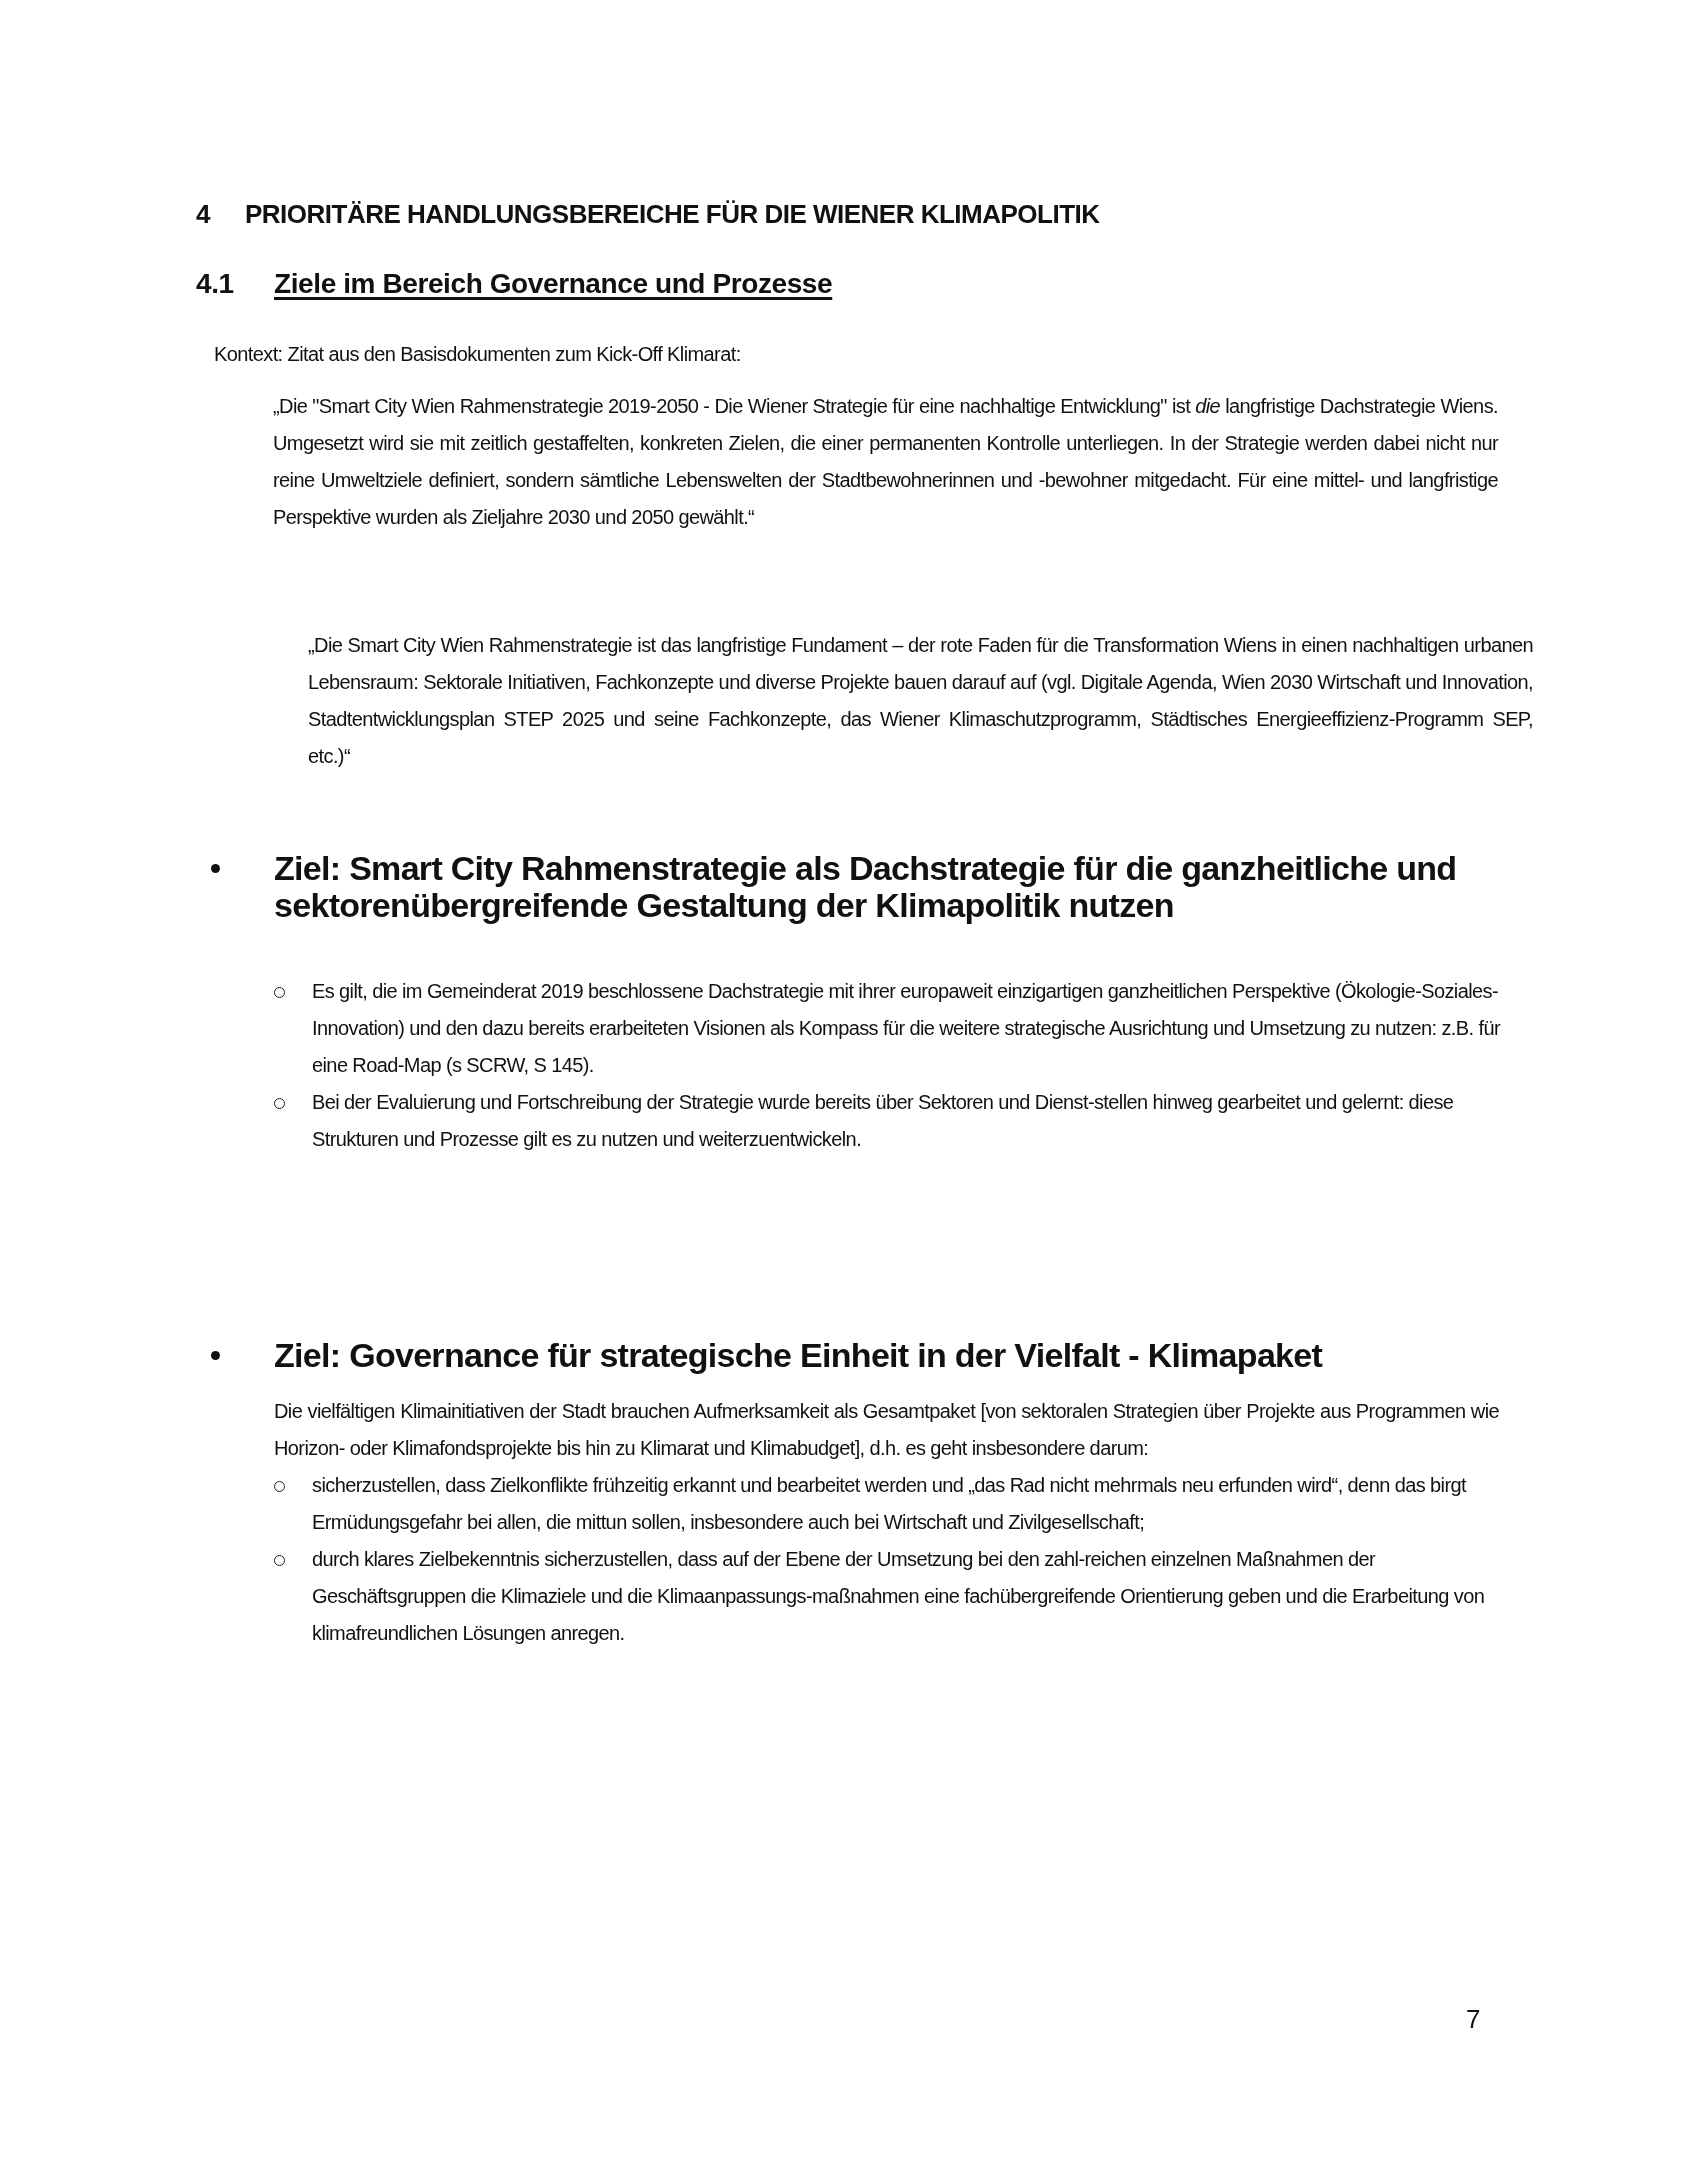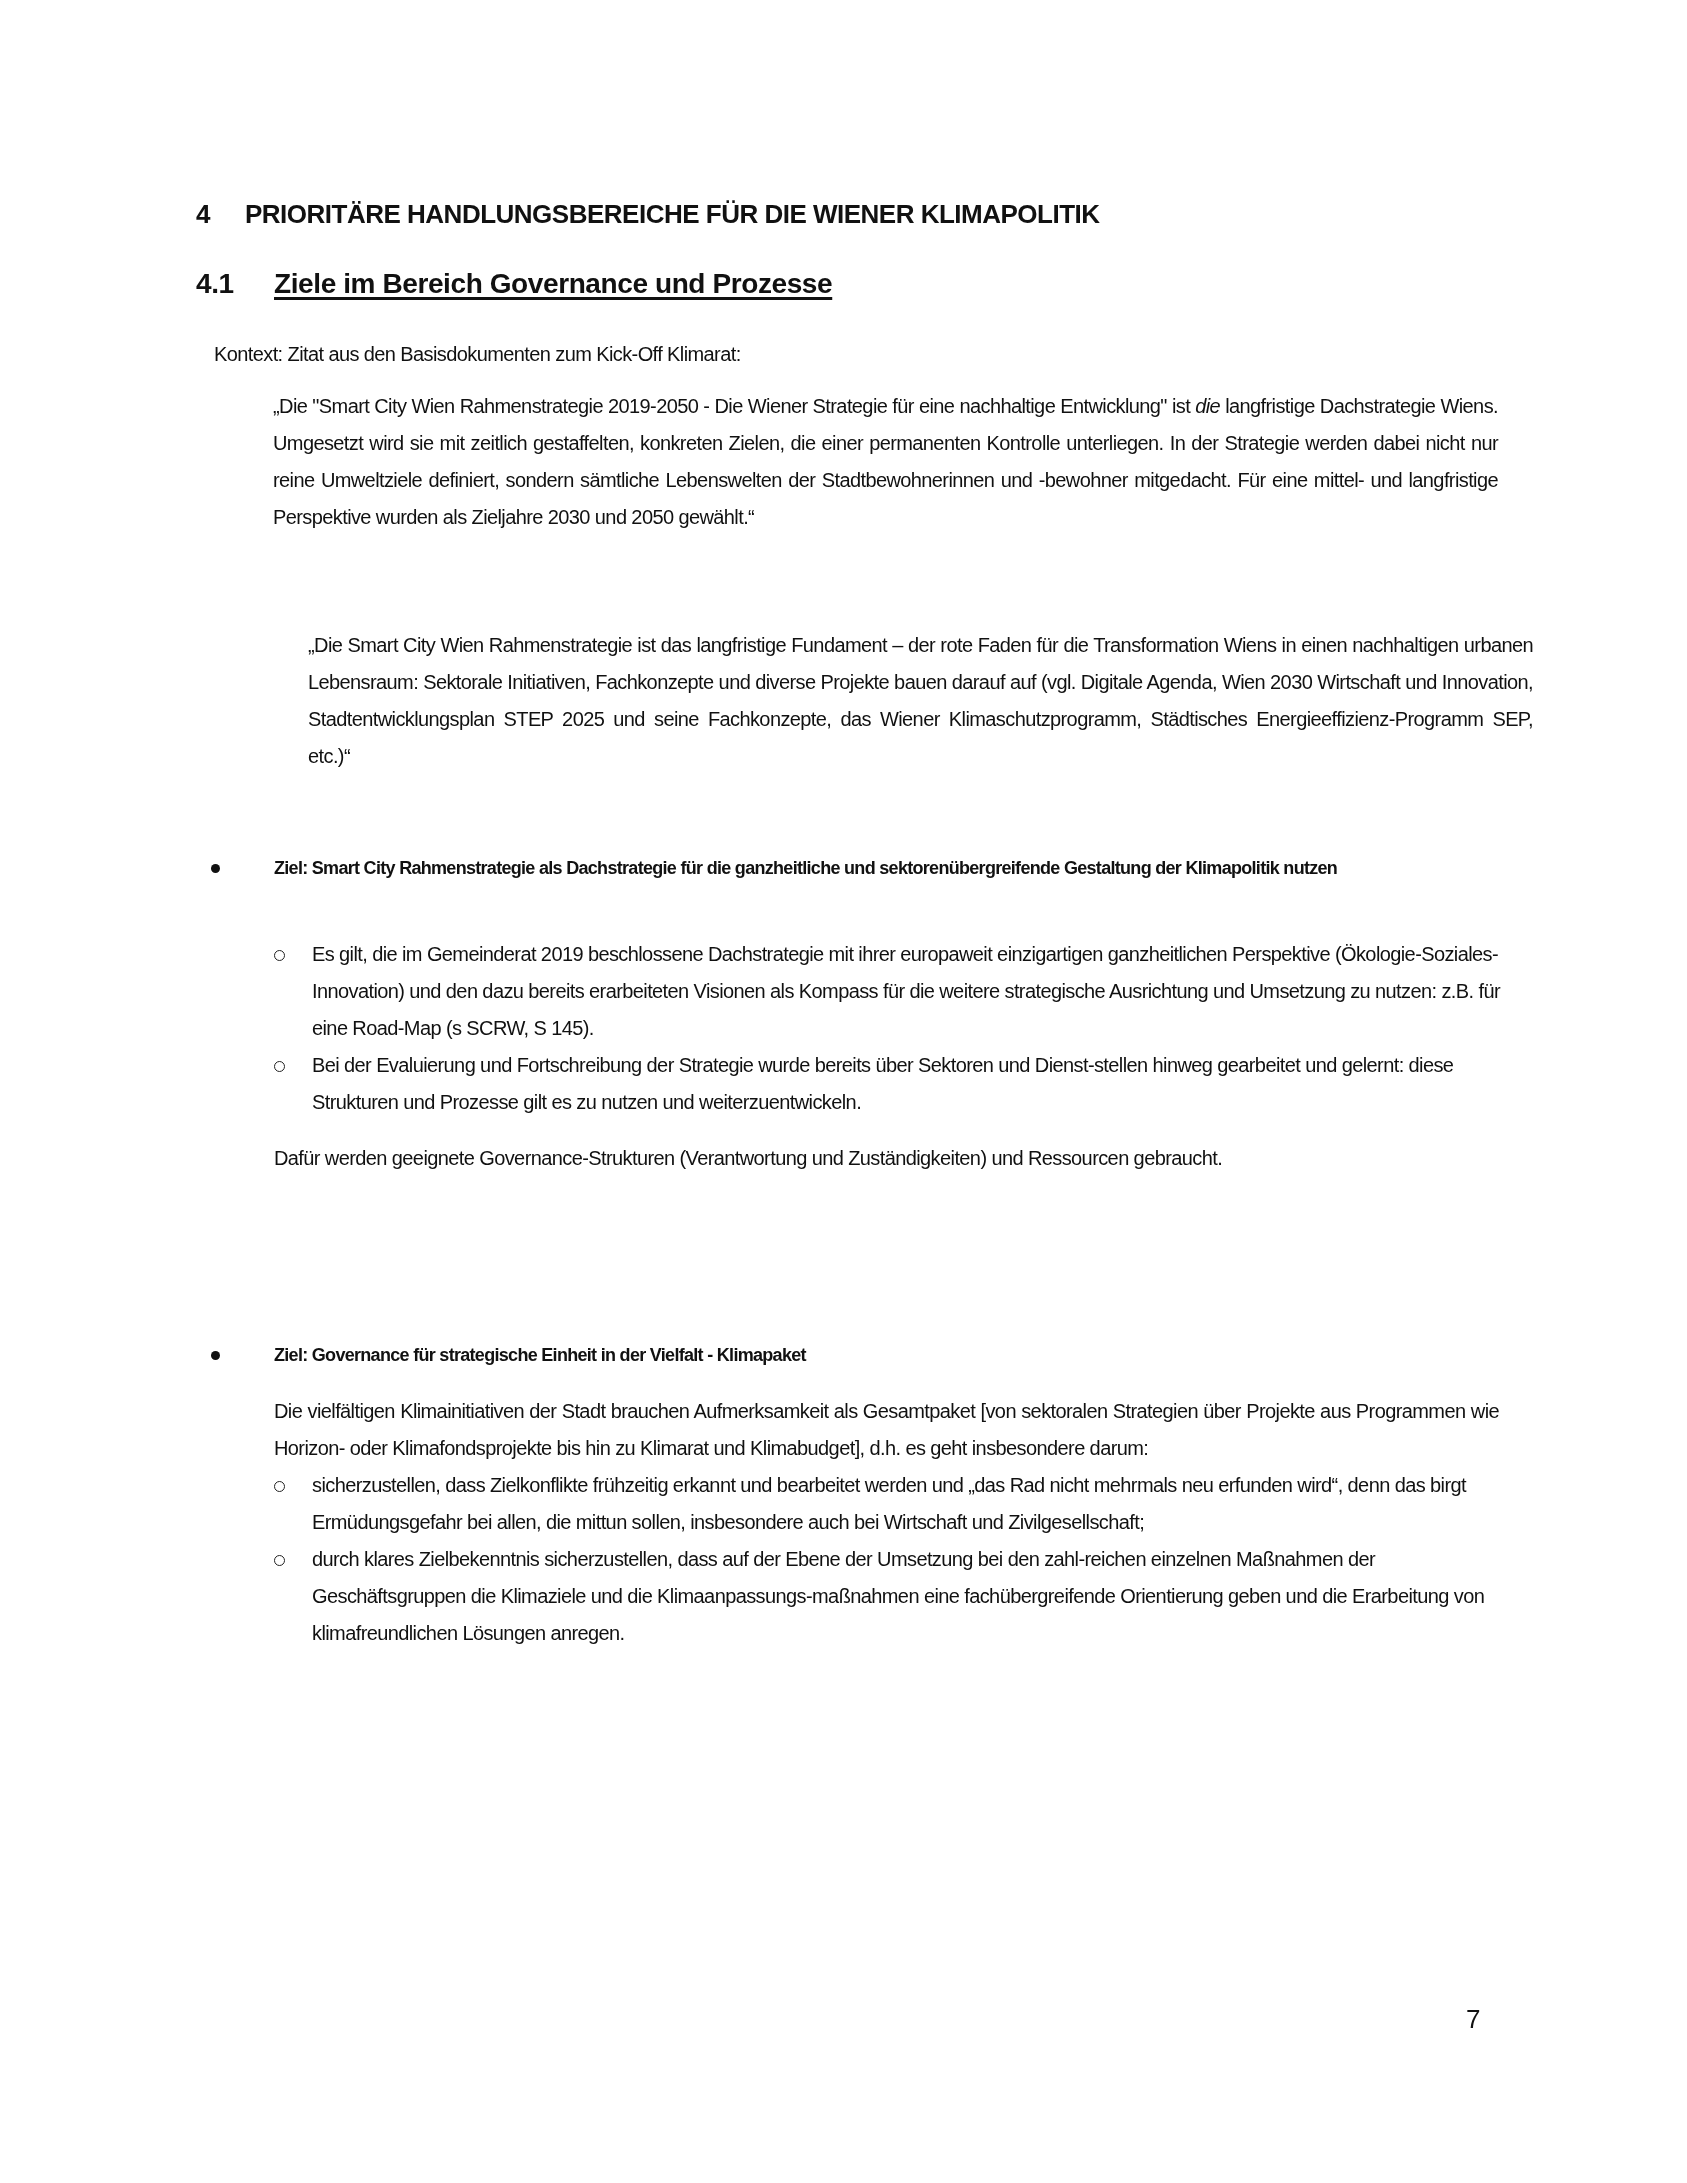--- a/index.html
+++ b/index.html
@@ -51,21 +51,21 @@
       width: 1225px;
       text-align: justify;
     }
     .quote1 { top: 388px; }
     .quote2 { top: 627px; margin-left: 35px; }
     .bullet-block { position: absolute; left: 196px; width: 1303px; }
     .bullet-head {
       position: relative;
       padding-left: 78px;
       font-weight: bold;
-      font-size: 18px;
+      font-size: 34px;
       line-height: 37px;
       letter-spacing: -0.7px;
     }
     .bullet-dot {
       position: absolute;
       left: 15px; top: 13.5px;
       width: 9.3px; height: 9.3px;
       border-radius: 50%;
       background: #111111;
     }
@@ -124,21 +124,20 @@
       <span>Ziel: Smart City Rahmenstrategie als Dachstrategie für die ganzheitliche und sektorenübergreifende Gestaltung der Klimapolitik nutzen</span>
     </div>
     <div class="text sub-item first">
       <span class="sub-circle"></span>
       <div class="sub-text">Es gilt, die im Gemeinderat 2019 beschlossene Dachstrategie mit ihrer europaweit einzigartigen ganzheitlichen Perspektive (Ökologie-Soziales-Innovation) und den dazu bereits erarbeiteten Visionen als Kompass für die weitere strategische Ausrichtung und Umsetzung zu nutzen: z.B. für eine Road-Map (s SCRW, S 145).</div>
     </div>
     <div class="text sub-item">
       <span class="sub-circle"></span>
       <div class="sub-text">Bei der Evaluierung und Fortschreibung der Strategie wurde bereits über Sektoren und Dienst-stellen hinweg gearbeitet und gelernt: diese Strukturen und Prozesse gilt es zu nutzen und weiterzuentwickeln.</div>
     </div>
-    <div class="text para">Dafür werden geeignete Governance-Strukturen (Verantwortung und Zuständigkeiten) und Ressourcen gebraucht.</div>
   </div>
 
   <div class="bullet-block b2">
     <div class="bullet-head">
       <span class="bullet-dot"></span>
       <span>Ziel: Governance für strategische Einheit in der Vielfalt - Klimapaket</span>
     </div>
     <div class="text para">Die vielfältigen Klimainitiativen der Stadt brauchen Aufmerksamkeit als Gesamtpaket [von sektoralen Strategien über Projekte aus Programmen wie Horizon- oder Klimafondsprojekte bis hin zu Klimarat und Klimabudget], d.h. es geht insbesondere darum:</div>
     <div class="text sub-item">
       <span class="sub-circle"></span>

